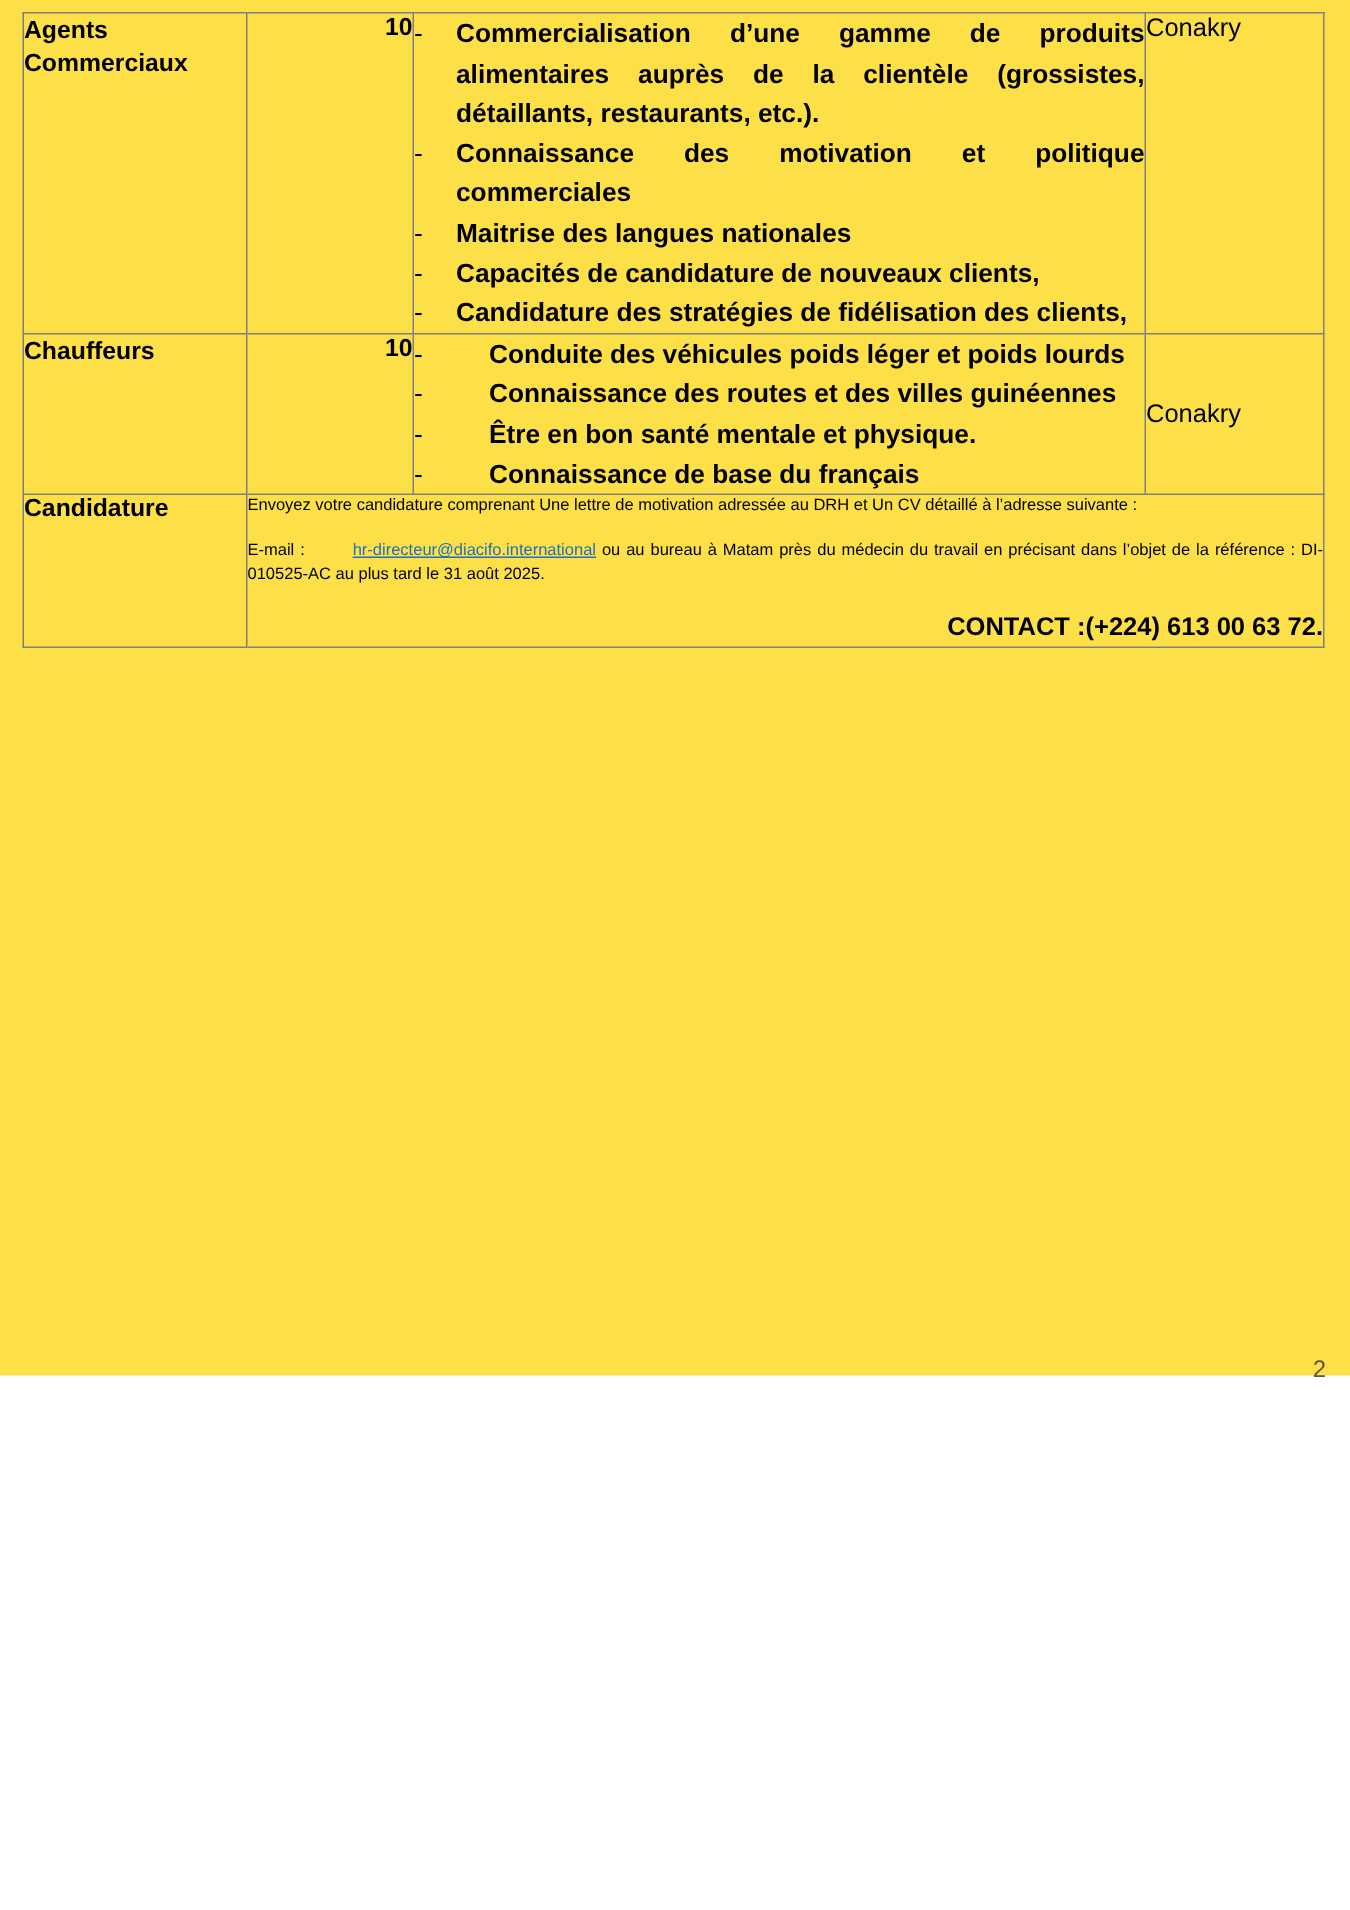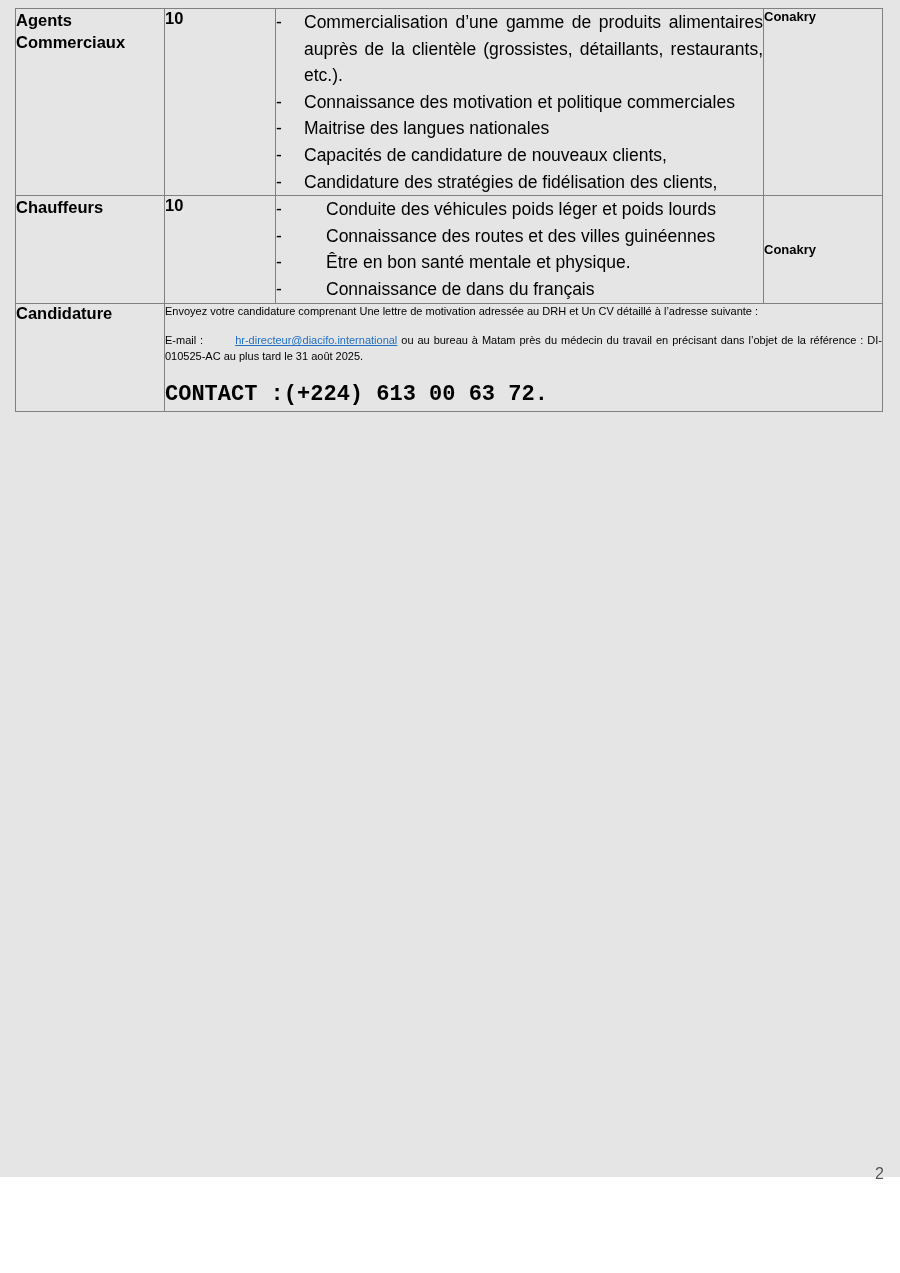--- a/index.html
+++ b/index.html
@@ -12,22 +12,22 @@
     height: 1273px;
     font-family: "Liberation Sans", sans-serif;
     color: #000000;
     position: relative;
     overflow: hidden;
   }
 
   .page {
     position: relative;
     width: 900px;
-    height: 1177px;
-    background: #e5e5e5;
+    height: 917px;
+    background: #fde047;
   }
 
   table.job-table {
     position: absolute;
     left: 15px;
     top: 8px;
     width: 867px;
     border-collapse: collapse;
     table-layout: fixed;
   }
@@ -51,21 +51,21 @@
   }
   .title-text {
     font-weight: bold;
     font-size: 16.5px;
     line-height: 1.35;
   }
 
   
   .cell-count {
     vertical-align: middle;
-    text-align: left;
+    text-align: right;
   }
   .count-text {
     font-weight: bold;
     font-size: 16.5px;
   }
 
   
   .cell-req {
     vertical-align: top;
     padding: 9px 6px 10px 0px;
@@ -85,40 +85,41 @@
   }
   ul.req-list li .dash {
     position: absolute;
     left: 0;
     top: 0;
     font-size: 17.5px;
     line-height: 1.52;
   }
   ul.req-list li .btxt {
     display: block;
+    font-weight: bold;
   }
   
   .req-style-a li { padding-left: 28px; }
   .req-style-a li .dash { left: 14px; }
   
   .req-style-b li { padding-left: 50px; }
   .req-style-b li .dash { left: 27px; }
 
   
   .req-nojustify { text-align: left !important; }
 
   
   .cell-loc {
     padding: 6px 0 6px 10px;
   }
   .cell-loc.top { vertical-align: top; }
   .cell-loc.mid { vertical-align: middle; }
   .loc-text {
-    font-weight: bold;
-    font-size: 13px;
+    font-weight: normal;
+    font-size: 17px;
   }
 
   
   .cell-cand-label {
     vertical-align: middle;
     padding: 0 6px 0 10px;
     margin-left: 42px;
   }
   .cand-label-text {
     font-weight: bold;
@@ -136,25 +137,24 @@
     margin: 0 0 14px 0;
   }
   .cand-p:last-child { margin-bottom: 0; }
   .email-link {
     color: #1f6fc4;
     text-decoration: underline;
     margin-left: 28px;
   }
   .cand-contact {
     font-weight: bold;
-    font-size: 22px;
+    font-size: 17px;
     line-height: 1.45;
     margin: 0;
-    text-align: left;
-    font-family: Liberation Mono, monospace;
+    text-align: right;
   }
 
   
   .page-number {
     position: absolute;
     right: 16px;
     bottom: -6px;
     font-size: 16px;
     color: #3a3a3a;
     opacity: 0.85;
@@ -226,21 +226,21 @@
             <li>
               <span class="dash">-</span>
               <span class="btxt">Connaissance des routes et des villes guinéennes</span>
             </li>
             <li class="req-nojustify">
               <span class="dash">-</span>
               <span class="btxt">Être en bon santé mentale et physique.</span>
             </li>
             <li class="req-nojustify">
               <span class="dash">-</span>
-              <span class="btxt">Connaissance de dans du français</span>
+              <span class="btxt">Connaissance de base du français</span>
             </li>
           </ul>
         </td>
         <td class="cell-loc mid">
           <div class="loc-text">Conakry</div>
         </td>
       </tr>
 
       <tr>
         <td class="cell-cand-label">

